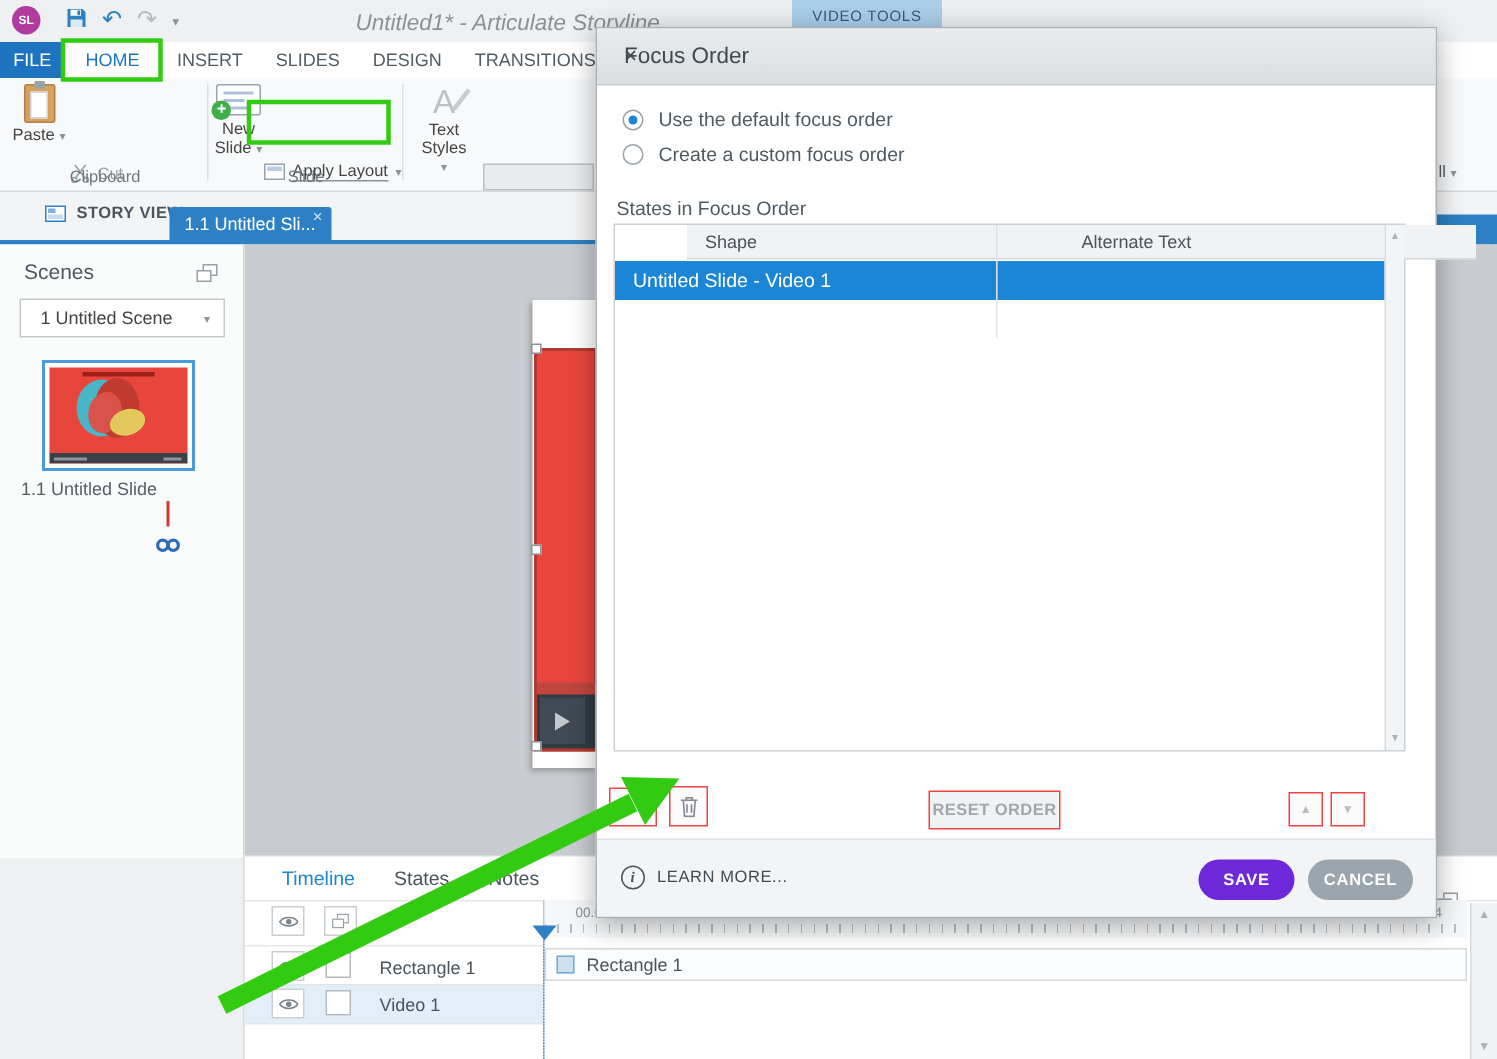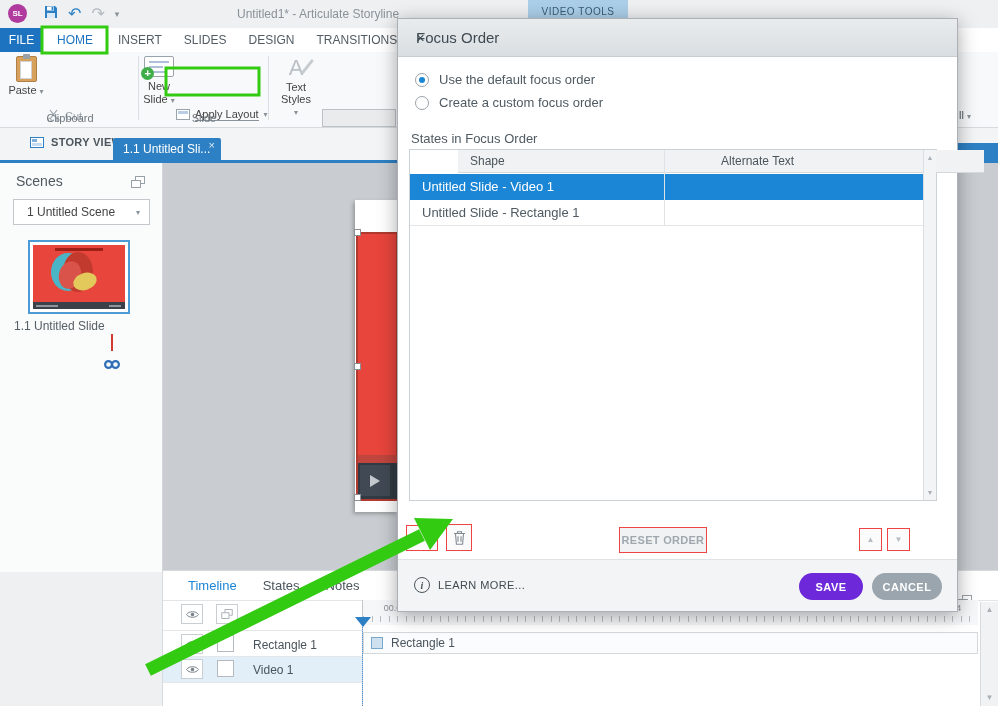--- a/index.html
+++ b/index.html
@@ -8,21 +8,21 @@
   #app { position:relative; width:998px; height:706px; overflow:hidden; background:#fff; }
   .abs { position:absolute; }
 
   
   .topbar { left:0; top:0; width:998px; height:28px; background:#eef0f2; }
   .sl-logo { left:8px; top:4px; width:19px; height:19px; border-radius:50%; background:#b13a9e; color:#fff; font-size:8px; font-weight:bold; display:flex; align-items:center; justify-content:center; }
   .qat { left:44px; top:4px; display:flex; gap:10px; align-items:center; height:20px; }
   .undo-g { color:#2d80c4; font-size:16px; line-height:16px; }
   .redo-g { color:#b3bac0; font-size:16px; line-height:16px; }
   .qat-caret { color:#8a9299; font-size:9px; }
-  .win-title { left:237px; top:7px; font-size:12px; color:#8a9299; white-space:nowrap; }
+  .win-title { left:237px; top:7px; font-size:15px; color:#8a9299; white-space:nowrap;font-style:italic; }
   .video-tools { left:528px; top:0; width:100px; height:22px; background:#abcfe9; color:#3b5a77; font-size:10px; display:flex; align-items:center; justify-content:center; letter-spacing:.5px; }
 
   
   .ribbon-tabs { left:0; top:28px; width:998px; height:24px; background:#fff; display:flex; }
   .rtab { height:24px; display:flex; align-items:center; justify-content:center; font-size:12px; color:#525c64; }
   .rtab.file { width:43px; background:#1e73c0; color:#fff; }
   .rtab.home { width:64px; color:#1e73c0; }
   .rtab.pad { padding:0 11px; }
 
   
@@ -430,24 +430,20 @@
     <div class="ftable">
       <div class="fhead">
         <span class="c1">Shape</span>
         <span class="c2">Alternate Text</span>
       </div>
       <div class="frow sel" style="top:24px;">
         <span class="c1">Untitled Slide - Video 1</span>
         <span class="cell-div"></span>
         <span class="c1" style="left:266px;"></span>
       </div>
-      <div class="frow plain" style="top:50px;">
-        <span class="c1">Untitled Slide - Rectangle 1</span>
-        <span class="c1" style="left:266px;"></span>
-      </div>
       <div class="col-div"></div>
       <div class="ft-scroll">
         <span class="a" style="top:4px;">▲</span>
         <span class="a" style="bottom:4px;">▼</span>
       </div>
     </div>
 
     <div class="dlg-btn plus-btn">
       <span class="pl">+</span>
         <span class="caret">▾</span>

